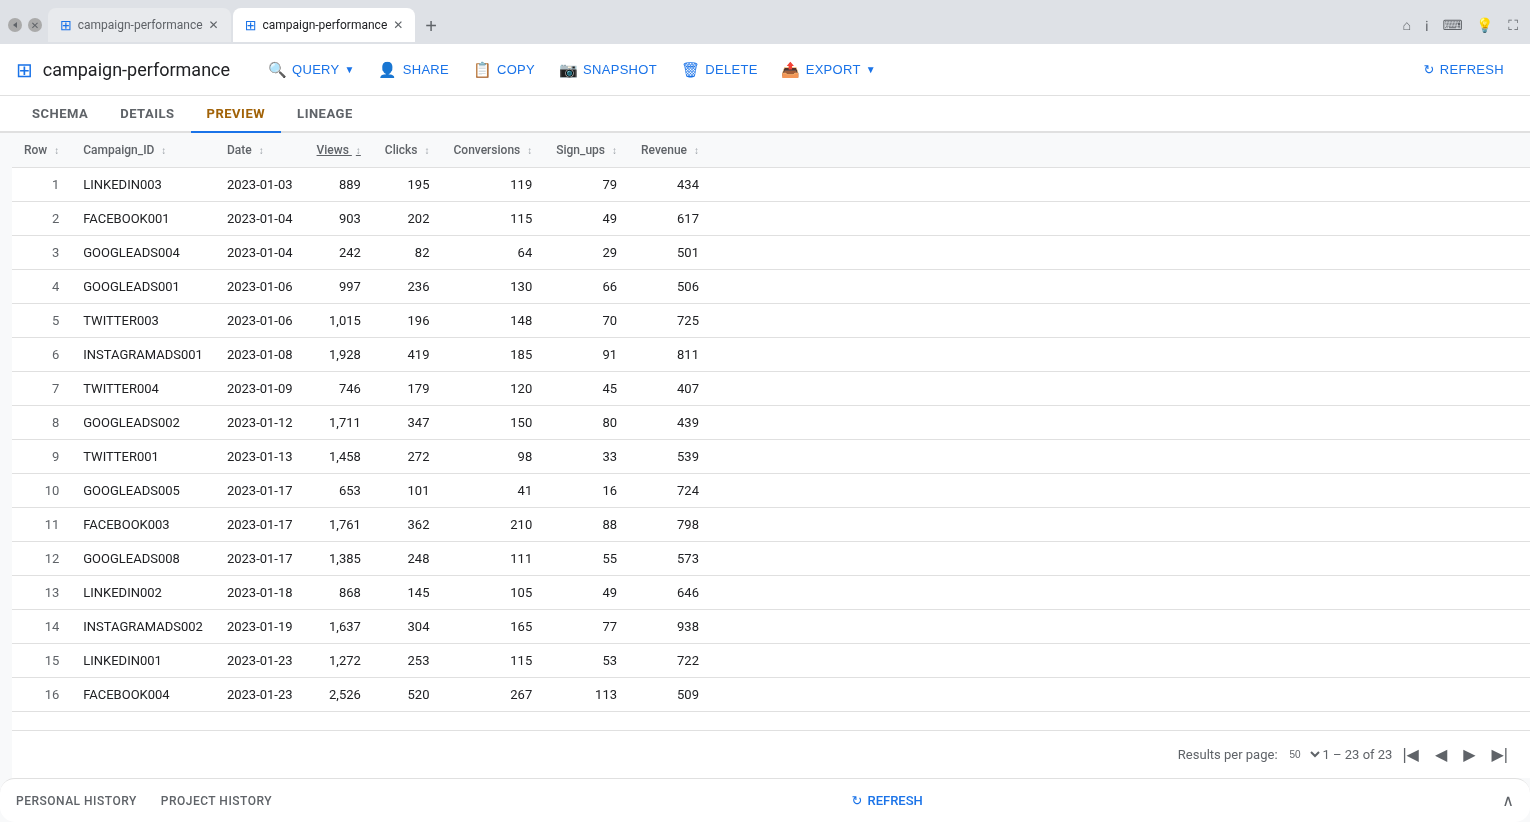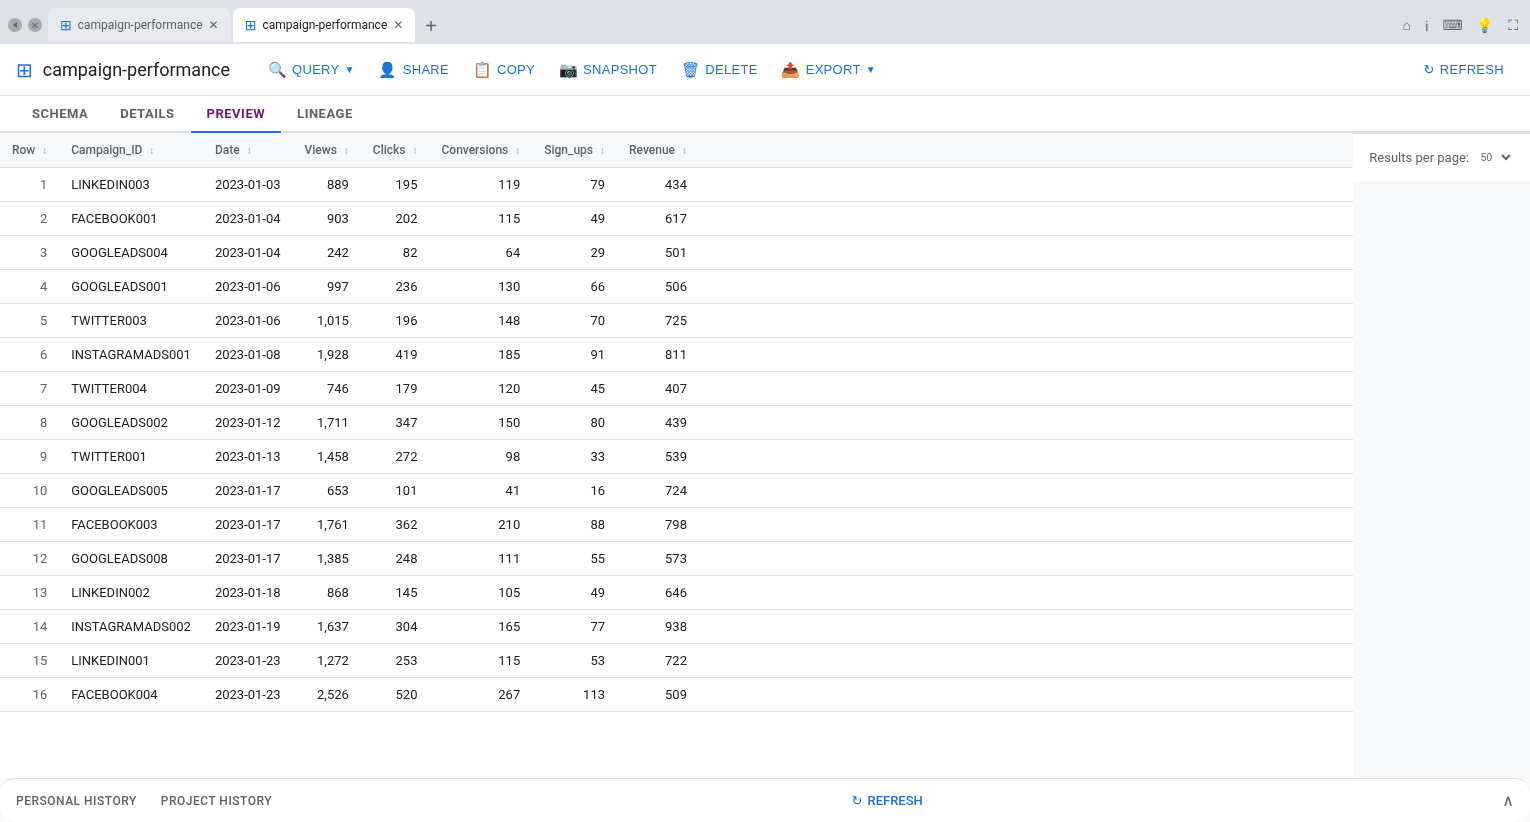--- a/index.html
+++ b/index.html
@@ -79,21 +79,21 @@
       padding: 10px 16px;
       font-size: 13px;
       font-weight: 700;
       color: #5f6368;
       cursor: pointer;
       border-bottom: 2px solid transparent;
       margin-bottom: -2px;
       letter-spacing: 0.5px;
       text-transform: uppercase;
     }
-    .page-tab.active { color: #701a75; border-bottom: 2px solid #1a73e8; }
+    .page-tab.active { color: #a16207; border-bottom: 2px solid #1a73e8; }
 
     
     .table-container {
       background: #fff;
       flex: 1;
       overflow: auto;
     }
     table {
       width: 100%;
       border-collapse: collapse;
@@ -147,21 +147,21 @@
       padding: 0 16px;
       height: 44px;
       gap: 24px;
       border-radius: 15px;
     }
     .bottom-tab { font-size: 12px; font-weight: 500; color: #5f6368; cursor: pointer; text-transform: uppercase; letter-spacing: 0.5px; }
     .bottom-refresh { margin-left: auto; display: flex; align-items: center; gap: 5px; color: #1a73e8; cursor: pointer; font-size: 13px; font-weight: 500; }
     .bottom-chevron { margin-left: auto; color: #5f6368; font-size: 16px; cursor: pointer; }
 
     .main-content { display: flex; flex-direction: column; height: calc(822px - 44px); }
-    .content-area { flex: 1; overflow: hidden; display: flex; flex-direction: row; }
+    .content-area { flex: 1; overflow: hidden; display: flex; flex-direction: column; padding-left: 12px; }
   </style>
 </head>
 <body>
 
 <div class="browser-chrome">
   <div class="browser-dot">
     <svg viewBox="0 0 10 10">
         <polygon points="7,2 3,5 7,8" fill="#5f6368"></polygon>
       </svg>
   </div>
@@ -237,21 +237,21 @@
   </div>
 
   <div class="content-area">
     <div class="table-container">
       <table>
         <thead>
           <tr>
             <th>Row <span class="sort-icon">↕</span></th>
             <th>Campaign_ID <span class="sort-icon">↕</span></th>
             <th>Date <span class="sort-icon">↕</span></th>
-            <th style="text-align:right;">Views <span class="sort-icon">↕</span></th>
+            <th style="text-align:right;text-decoration:underline;">Views <span class="sort-icon">↕</span></th>
             <th style="text-align:right;">Clicks <span class="sort-icon">↕</span></th>
             <th style="text-align:right;">Conversions <span class="sort-icon">↕</span></th>
             <th style="text-align:right;">Sign_ups <span class="sort-icon">↕</span></th>
             <th style="">Revenue <span class="sort-icon">↕</span></th>
             <th style="width:100%;"></th>
           </tr>
         </thead>
         <tbody id="table-body">
         <tr>
     <td class="row-num">1</td>
@@ -435,20 +435,27 @@
 
     <div class="table-footer">
       <div class="results-per-page">
         <span>Results per page:</span>
         <select class="rpp-select">
           <option>50</option>
           <option>25</option>
           <option>100</option>
         </select>
       </div>
+      <div class="pagination">
+        <span>1 – 23 of 23</span>
+        <button class="page-nav-btn">|◀</button>
+        <button class="page-nav-btn">◀</button>
+        <button class="page-nav-btn">▶</button>
+        <button class="page-nav-btn">▶|</button>
+      </div>
     </div>
   </div>
 
   <div class="bottom-bar">
     <span class="bottom-tab">PERSONAL HISTORY</span>
     <span class="bottom-tab">PROJECT HISTORY</span>
     <div class="bottom-refresh">
       <span>↻</span>
       <span>REFRESH</span>
     </div>

